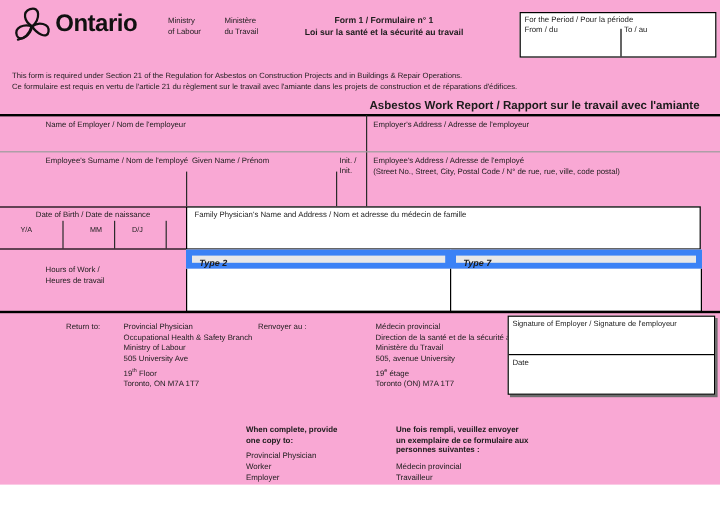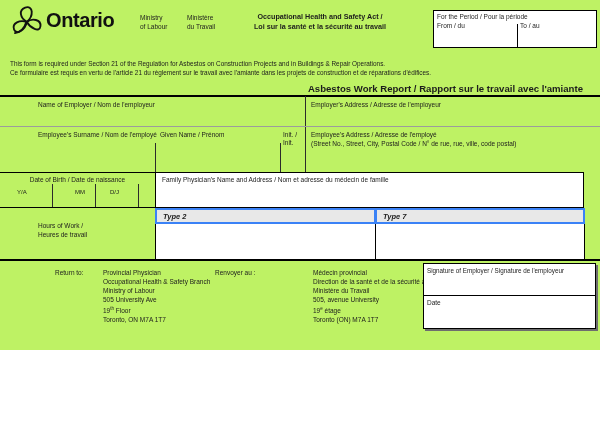--- a/index.html
+++ b/index.html
@@ -1,34 +1,34 @@
 <!DOCTYPE html>
 <html><head>
 <meta charset="utf-8">
 <style>
   html,body{margin:0;padding:0;background:#fff;}
-  .page{position:relative;width:600px;height:350px;background:#bef264;overflow:hidden;
+  .page{position:relative;width:600px;height:404px;background:#f9a8d4;overflow:hidden;
         font-family:"Liberation Sans", sans-serif;color:#1c1c1c;}
   .abs{position:absolute;}
   .lbl{font-size:6.5px;line-height:8.5px;white-space:nowrap;}
   .lbl-sm{font-size:6px;line-height:7px;white-space:nowrap;}
   .hline{position:absolute;height:1px;background:#000;}
   .hline-gray{position:absolute;height:1px;background:#9c9c9c;}
   .vline{position:absolute;width:1px;background:#2b2b2b;}
   .box{position:absolute;border:1px solid #000;box-sizing:border-box;background:#fff;}
   .input-area{position:absolute;background:transparent;}
   
   .ontario-word{font-size:20px;font-weight:600;letter-spacing:-0.4px;color:#111;}
   .ministry{font-size:6.5px;line-height:8.5px;}
   .form-title{font-size:7.2px;line-height:9.6px;font-weight:bold;text-align:center;}
   .form-title .it{}
   .intro{font-size:6.4px;line-height:8.6px;white-space:nowrap;}
   .report-title{font-size:9.6px;font-weight:bold;text-align:right;white-space:nowrap;}
   
-  .type-bar{position:absolute;height:16px;background:#e8e8e8;border:2px solid #3b82f6;box-sizing:border-box;}
+  .type-bar{position:absolute;height:16px;background:#e8e8e8;border:5px solid #3b82f6;box-sizing:border-box;}
   .type-bar span{display:block;margin:2px 0 0 6px;font-size:7.5px;font-weight:bold;font-style:italic;}
   .type-box{position:absolute;border:1px solid #000;border-top:none;box-sizing:border-box;background:#fff;}
   
   .addr{font-size:6.5px;line-height:8.9px;white-space:nowrap;}
   .addr sup,.supr{font-size:4.5px;vertical-align:super;}
   
   .sig-box{position:absolute;border:1px solid #000;background:#fff;box-sizing:border-box;
            box-shadow:2px 2px 0 #6e6e6e;}
   .sig-divider{position:absolute;left:0;right:0;height:1px;background:#000;}
   
@@ -54,21 +54,21 @@
   <div class="abs ministry" style="left:140px;top:14px;">
     <div>Ministry</div>
     <div>of Labour</div>
   </div>
   <div class="abs ministry" style="left:187px;top:14px;">
     <div>Ministère</div>
     <div>du Travail</div>
   </div>
 
   <div class="abs form-title" style="left:205px;top:12px;width:230px;">
-    <div>Occupational Health and Safety Act /</div>
+    <div>Form 1 / Formulaire n° 1</div>
     <div class="it">Loi sur la santé et la sécurité au travail</div>
   </div>
 
   <div class="box" style="left:433px;top:10px;width:164px;height:38px;">
     <div class="lbl" style="position:absolute;left:3px;top:2px;">For the Period / Pour la période</div>
     <div class="lbl" style="position:absolute;left:3px;top:11px;">From / du</div>
     <div class="lbl" style="position:absolute;left:86px;top:11px;">To / au</div>
     <div style="position:absolute;left:83px;top:13px;bottom:0;width:1px;background:#000;"></div>
     <div class="input-area" style="left:0;top:19px;width:83px;height:18px;"></div>
     <div class="input-area" style="left:84px;top:19px;width:78px;height:18px;"></div>

